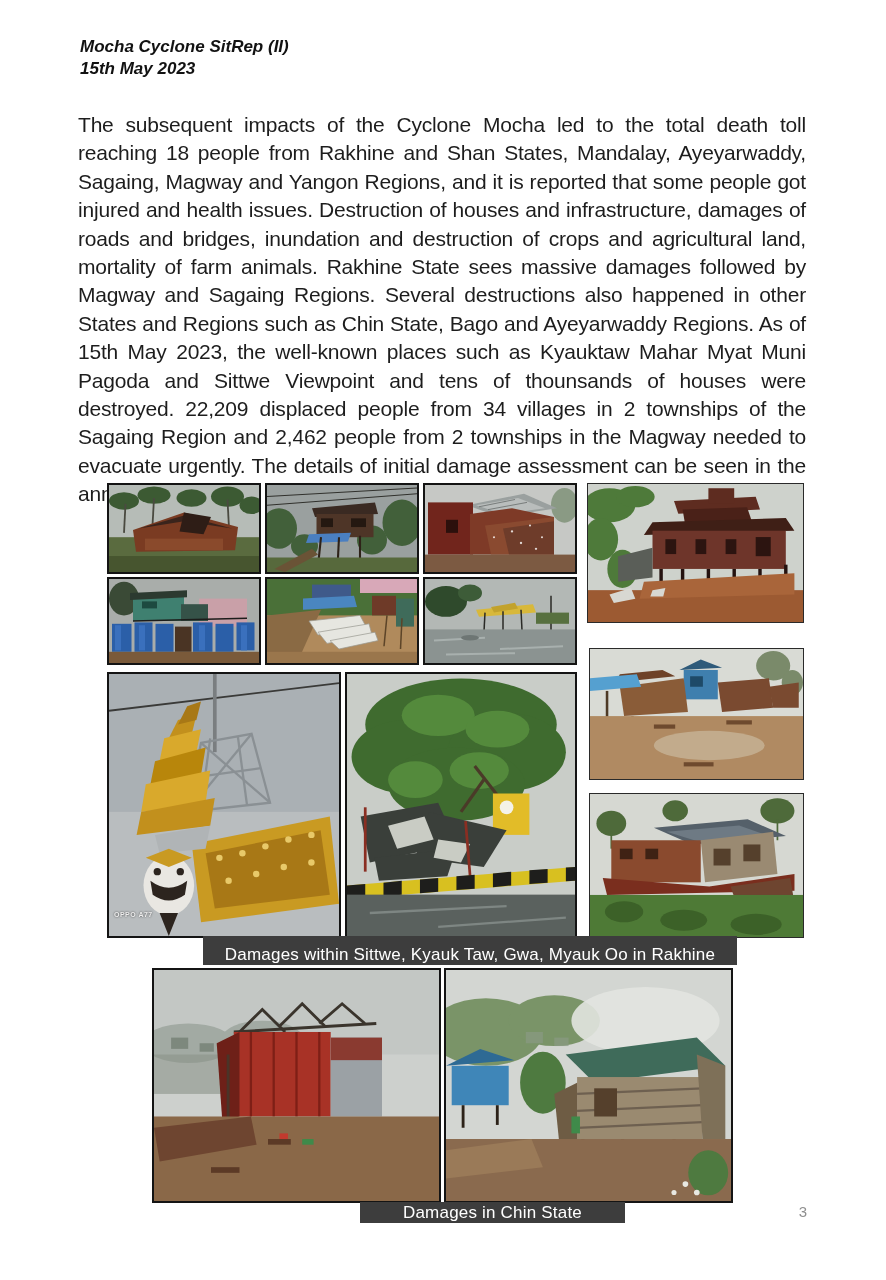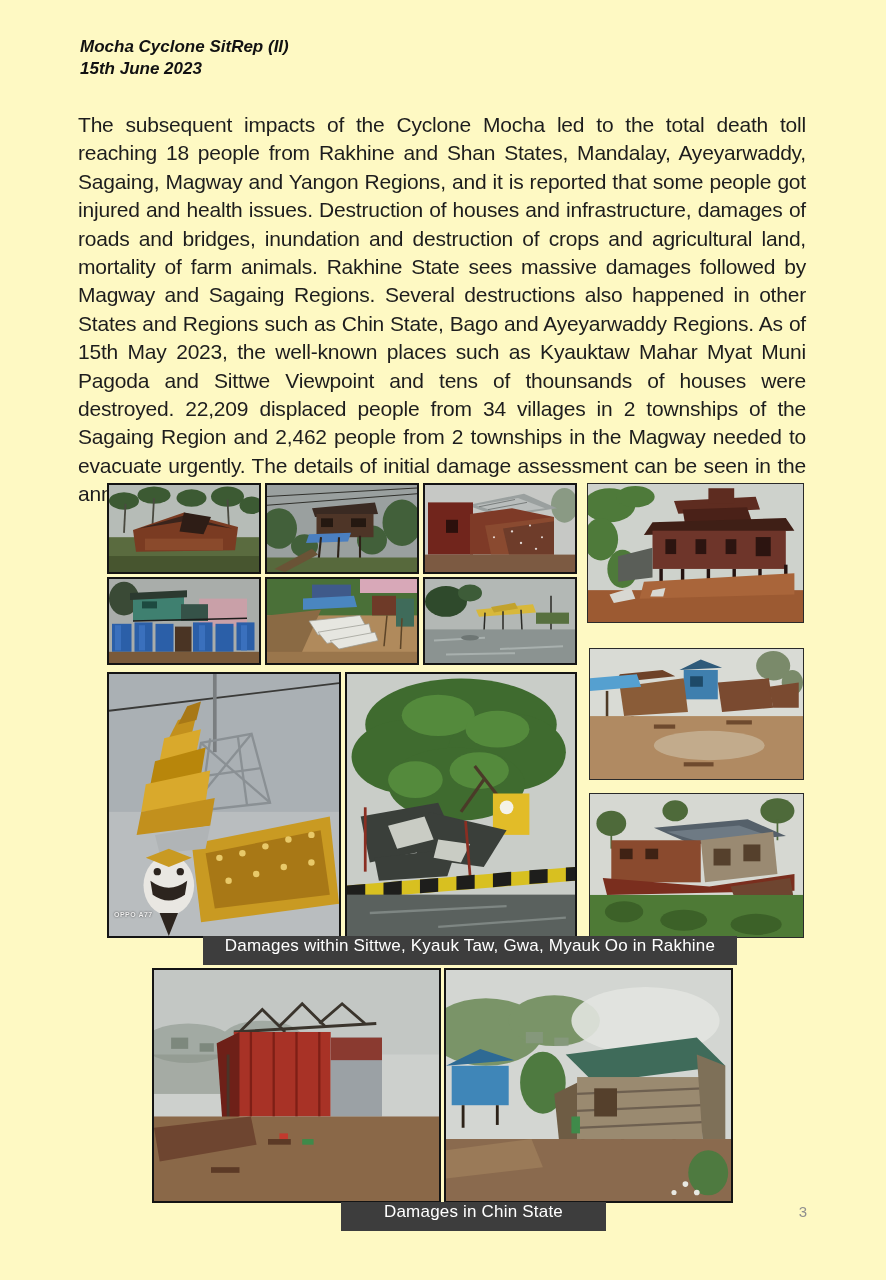--- a/index.html
+++ b/index.html
@@ -1,49 +1,49 @@
 <!DOCTYPE html>
 <html><head>
 <meta charset="utf-8">
 <style>
   html,body{margin:0;padding:0;background:#e9e9e9;}
-  .page{position:relative;width:886px;height:1280px;background:#fef9c3;margin:0 auto;
+  .page{position:relative;width:886px;height:1280px;background:#ffffff;margin:0 auto;
         font-family:"Liberation Sans","DejaVu Sans",sans-serif;overflow:hidden;}
   
   .rep-header{position:absolute;left:80px;top:36px;font-size:17px;font-weight:bold;
               font-style:italic;color:#121212;line-height:22px;}
   
   .body-par{position:absolute;left:78px;top:90px;width:728px;font-size:21px;
             line-height:28.4px;color:#1d1d1d;text-align:justify;letter-spacing:-0.2px;}
   
   .collage{position:absolute;left:107px;top:483px;width:700px;height:455px;}
   .ph{position:absolute;margin:0;border:2px solid #141414;box-sizing:border-box;
       background:#dcdcd8;overflow:hidden;}
   .ph svg{display:block;width:100%;height:100%;}
   .thinb{border-width:1px;border-color:#2a2a2a;}
   
   .caption-bar{position:absolute;background:#3d3d3d;color:#ffffff;font-size:17px;
-               display:flex;align-items:flex-start;justify-content:center;z-index:5;
+               display:flex;align-items:flex-end;justify-content:center;z-index:5;
                letter-spacing:0.2px;}
   
   .chin-row{position:absolute;left:152px;top:968px;width:582px;height:235px;}
   
   .wm{position:absolute;left:5px;bottom:18px;color:#efefef;font-size:7px;font-weight:bold;
       letter-spacing:0.5px;text-shadow:0 0 2px #333;z-index:3;}
   .pagenum{position:absolute;left:788px;top:1203px;width:30px;text-align:center;
            font-size:15px;color:#8f8f8f;}
 </style>
 </head>
 <body>
 
 <div class="page">
 
   <div class="rep-header">
     <div>Mocha Cyclone SitRep (II)</div>
-    <div>15th June 2023</div>
+    <div>15th May 2023</div>
   </div>
 
   <p class="body-par">The subsequent impacts of the Cyclone Mocha led to the total death toll reaching 18 people from Rakhine and Shan States, Mandalay, Ayeyarwaddy, Sagaing, Magway and Yangon Regions, and it is reported that some people got injured and health issues. Destruction of houses and infrastructure, damages of roads and bridges, inundation and destruction of crops and agricultural land, mortality of farm animals. Rakhine State sees massive damages followed by Magway and Sagaing Regions. Several destructions also happened in other States and Regions such as Chin State, Bago and Ayeyarwaddy Regions. As of 15th May 2023, the well-known places such as Kyauktaw Mahar Myat Muni Pagoda and Sittwe Viewpoint and tens of thounsands of houses were destroyed. 22,209 displaced people from 34 villages in 2 townships of the Sagaing Region and 2,462 people from 2 townships in the Magway needed to evacuate urgently. The details of initial damage assessment can be seen in the annexure.</p>
 
   <div class="collage">
 
     <figure class="ph" style="left:0;top:0;width:154px;height:91px" title="Collapsed brown wooden house among wind-damaged palm trees">
       <svg viewBox="0 0 100 60" preserveAspectRatio="none">
         <rect width="100" height="60" fill="#b6bcb7"></rect>
         <g fill="#3c5a33">
@@ -502,19 +502,19 @@
         <g fill="#e8e8e2">
             <circle cx="84" cy="76" r="1"></circle>
             <circle cx="88" cy="79" r="1"></circle>
             <circle cx="80" cy="79" r="0.9"></circle>
           </g>
         <rect x="44" y="52" width="3" height="6" fill="#3f8a4a"></rect>
       </svg>
     </figure>
   </div>
 
-  <div class="caption-bar" style="left:341px;top:1202px;width:265px;height:29px">
+  <div class="caption-bar" style="left:360px;top:1202px;width:265px;height:21px">
     <span>Damages in Chin State</span>
   </div>
 
   <div class="pagenum">3</div>
 
 </div>
 
 </body></html>

